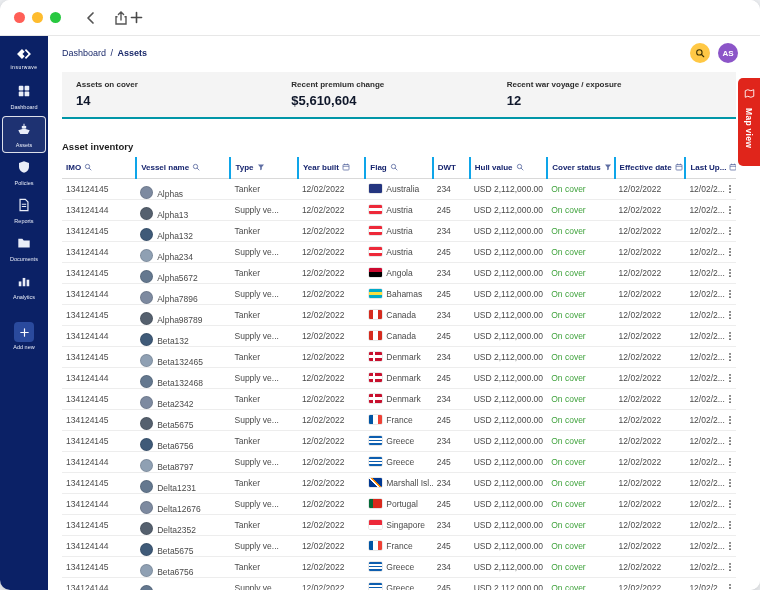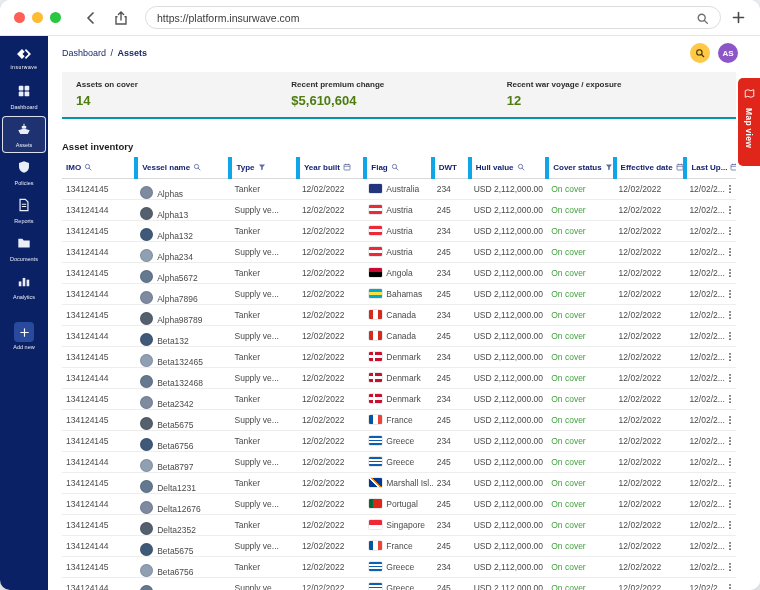--- a/index.html
+++ b/index.html
@@ -44,28 +44,28 @@
   .crumb-sep { margin:0 2px; }
   .top-actions { display:flex; align-items:center; gap:8px; }
   .search-circle { width:20px; height:20px; border-radius:50%; background:#ffc845; display:flex; align-items:center; justify-content:center; color:#3a2f00; cursor:pointer; }
   .search-circle svg { width:10px; height:10px; }
   .avatar { width:20px; height:20px; border-radius:50%; background:#8c55c8; color:#fff; font-size:8px; font-weight:700; display:flex; align-items:center; justify-content:center; cursor:pointer; }
 
   
   .stats { margin:2px 24px 12px 14px; background:#f4f4f4; border-bottom:2px solid #0096a7; display:flex; padding:8px 14px 9px; flex-shrink:0; }
   .stat { flex:1; min-width:0; }
   .stat-label { display:block; font-size:8px; font-weight:700; color:#2d2d2d; white-space:nowrap; }
-  .stat-value { display:block; font-size:13px; font-weight:700; color:#4d7c0f; margin-top:4px; }
+  .stat-value { display:block; font-size:13px; font-weight:700; color:#0f172a; margin-top:4px; }
 
   .section-title { margin:10px 14px 5px; font-size:9.5px; font-weight:700; color:#1d1d1d; flex-shrink:0; }
 
   
   .table-wrap { margin:0 24px 0 14px; flex:1; overflow:hidden; }
   table { width:100%; border-collapse:collapse; table-layout:fixed; }
-  th { font-size:8px; font-weight:700; color:#16246e; text-align:left; padding:6px 4px; border-bottom:1px solid #d9d9d9; border-right:4px solid #0ea5e9; white-space:nowrap; overflow:hidden; cursor:pointer; }
+  th { font-size:8px; font-weight:700; color:#16246e; text-align:left; padding:6px 4px; border-bottom:1px solid #d9d9d9; border-right:2px solid #0ea5e9; white-space:nowrap; overflow:hidden; cursor:pointer; }
   th:last-child { border-right:none; }
   .hic { display:inline-block; width:8px; height:8px; margin-left:3px; vertical-align:-1px; color:#5f6ea3; }
   .hic svg { width:100%; height:100%; display:block; }
   td { font-size:8.5px; color:#4a4a4a; height:20px; padding:0 4px; border-bottom:1px solid #ededed; white-space:nowrap; overflow:hidden; }
   .vcell { display:flex; align-items:flex-end; gap:4px; height:20px; }
   .v-avatar { width:13px; height:13px; border-radius:50%; flex-shrink:0; border:1px solid rgba(0,0,0,.12); }
   .flag { display:inline-block; width:13px; height:9px; border-radius:1px; margin-right:4px; vertical-align:-1px; box-shadow:0 0 0 0.5px rgba(0,0,0,.18); }
   .status-on { color:#3fa23c; }
   .lastcell { display:flex; align-items:center; justify-content:space-between; height:20px; }
   .kebab { width:10px; height:12px; color:#5a5a5a; cursor:pointer; flex-shrink:0; }
@@ -87,27 +87,20 @@
       <span class="dot yellow"></span>
       <span class="dot green"></span>
     </div>
     <span class="nav-ic" id="ic-back"><svg viewBox="0 0 16 16">
           <path d="M10 3L5 8l5 5" fill="none" stroke="currentColor" stroke-width="1.7" stroke-linecap="round" stroke-linejoin="round"></path>
         </svg></span>
     <span class="nav-ic" id="ic-share"><svg viewBox="0 0 16 16">
           <path d="M8 10V2.3M5.4 4.6L8 2l2.6 2.6" fill="none" stroke="currentColor" stroke-width="1.4" stroke-linecap="round"></path>
           <path d="M4.5 6.8H3v7.2h10V6.8h-1.5" fill="none" stroke="currentColor" stroke-width="1.4"></path>
         </svg></span>
-    <div class="urlbar">
-      <span class="url-text">https://platform.insurwave.com</span>
-      <span class="url-search" id="ic-urlsearch"><svg viewBox="0 0 16 16">
-            <circle cx="7" cy="7" r="4.3" fill="none" stroke="currentColor" stroke-width="1.7"></circle>
-            <line x1="10.4" y1="10.4" x2="14" y2="14" stroke="currentColor" stroke-width="1.7" stroke-linecap="round"></line>
-          </svg></span>
-    </div>
     <span class="newtab" id="ic-plus"><svg viewBox="0 0 16 16">
           <path d="M8 2.6v10.8M2.6 8h10.8" stroke="currentColor" stroke-width="1.7" stroke-linecap="round"></path>
         </svg></span>
   </div>
 
   <div class="app">
 
     <aside class="sidebar">
       <div class="logo">
         <span id="ic-logo"><svg viewBox="0 0 16 16" fill="#fff">

